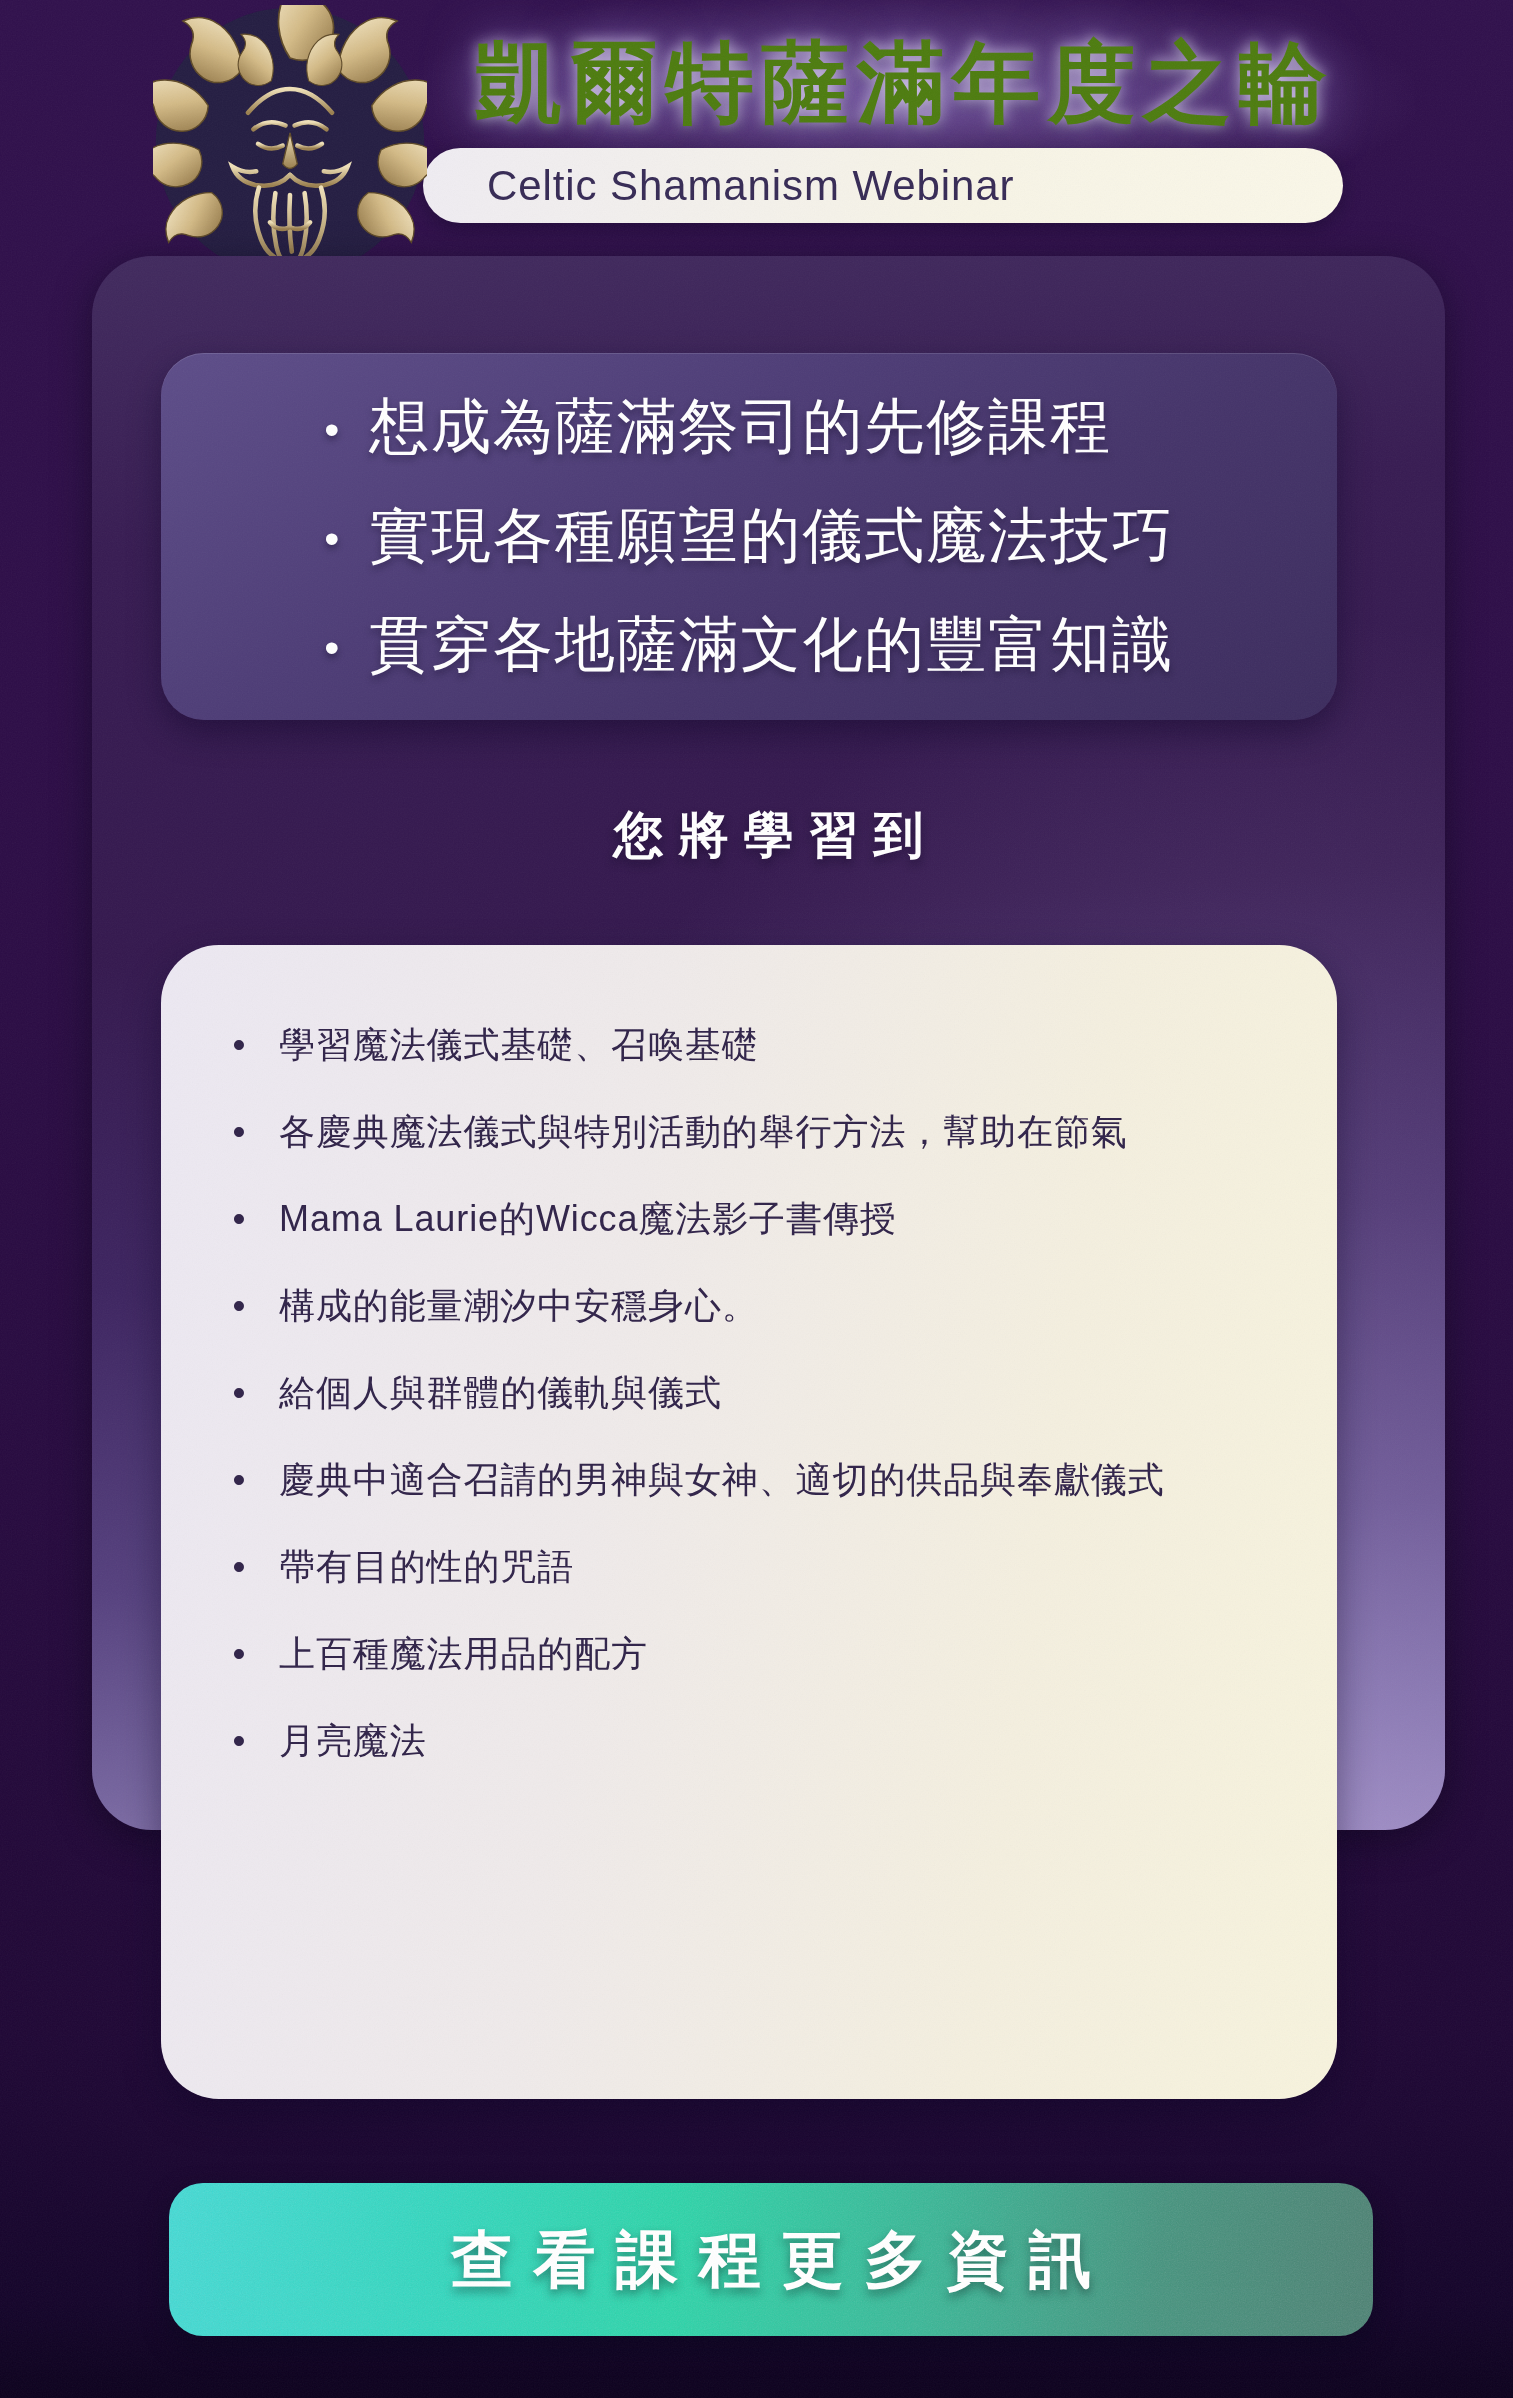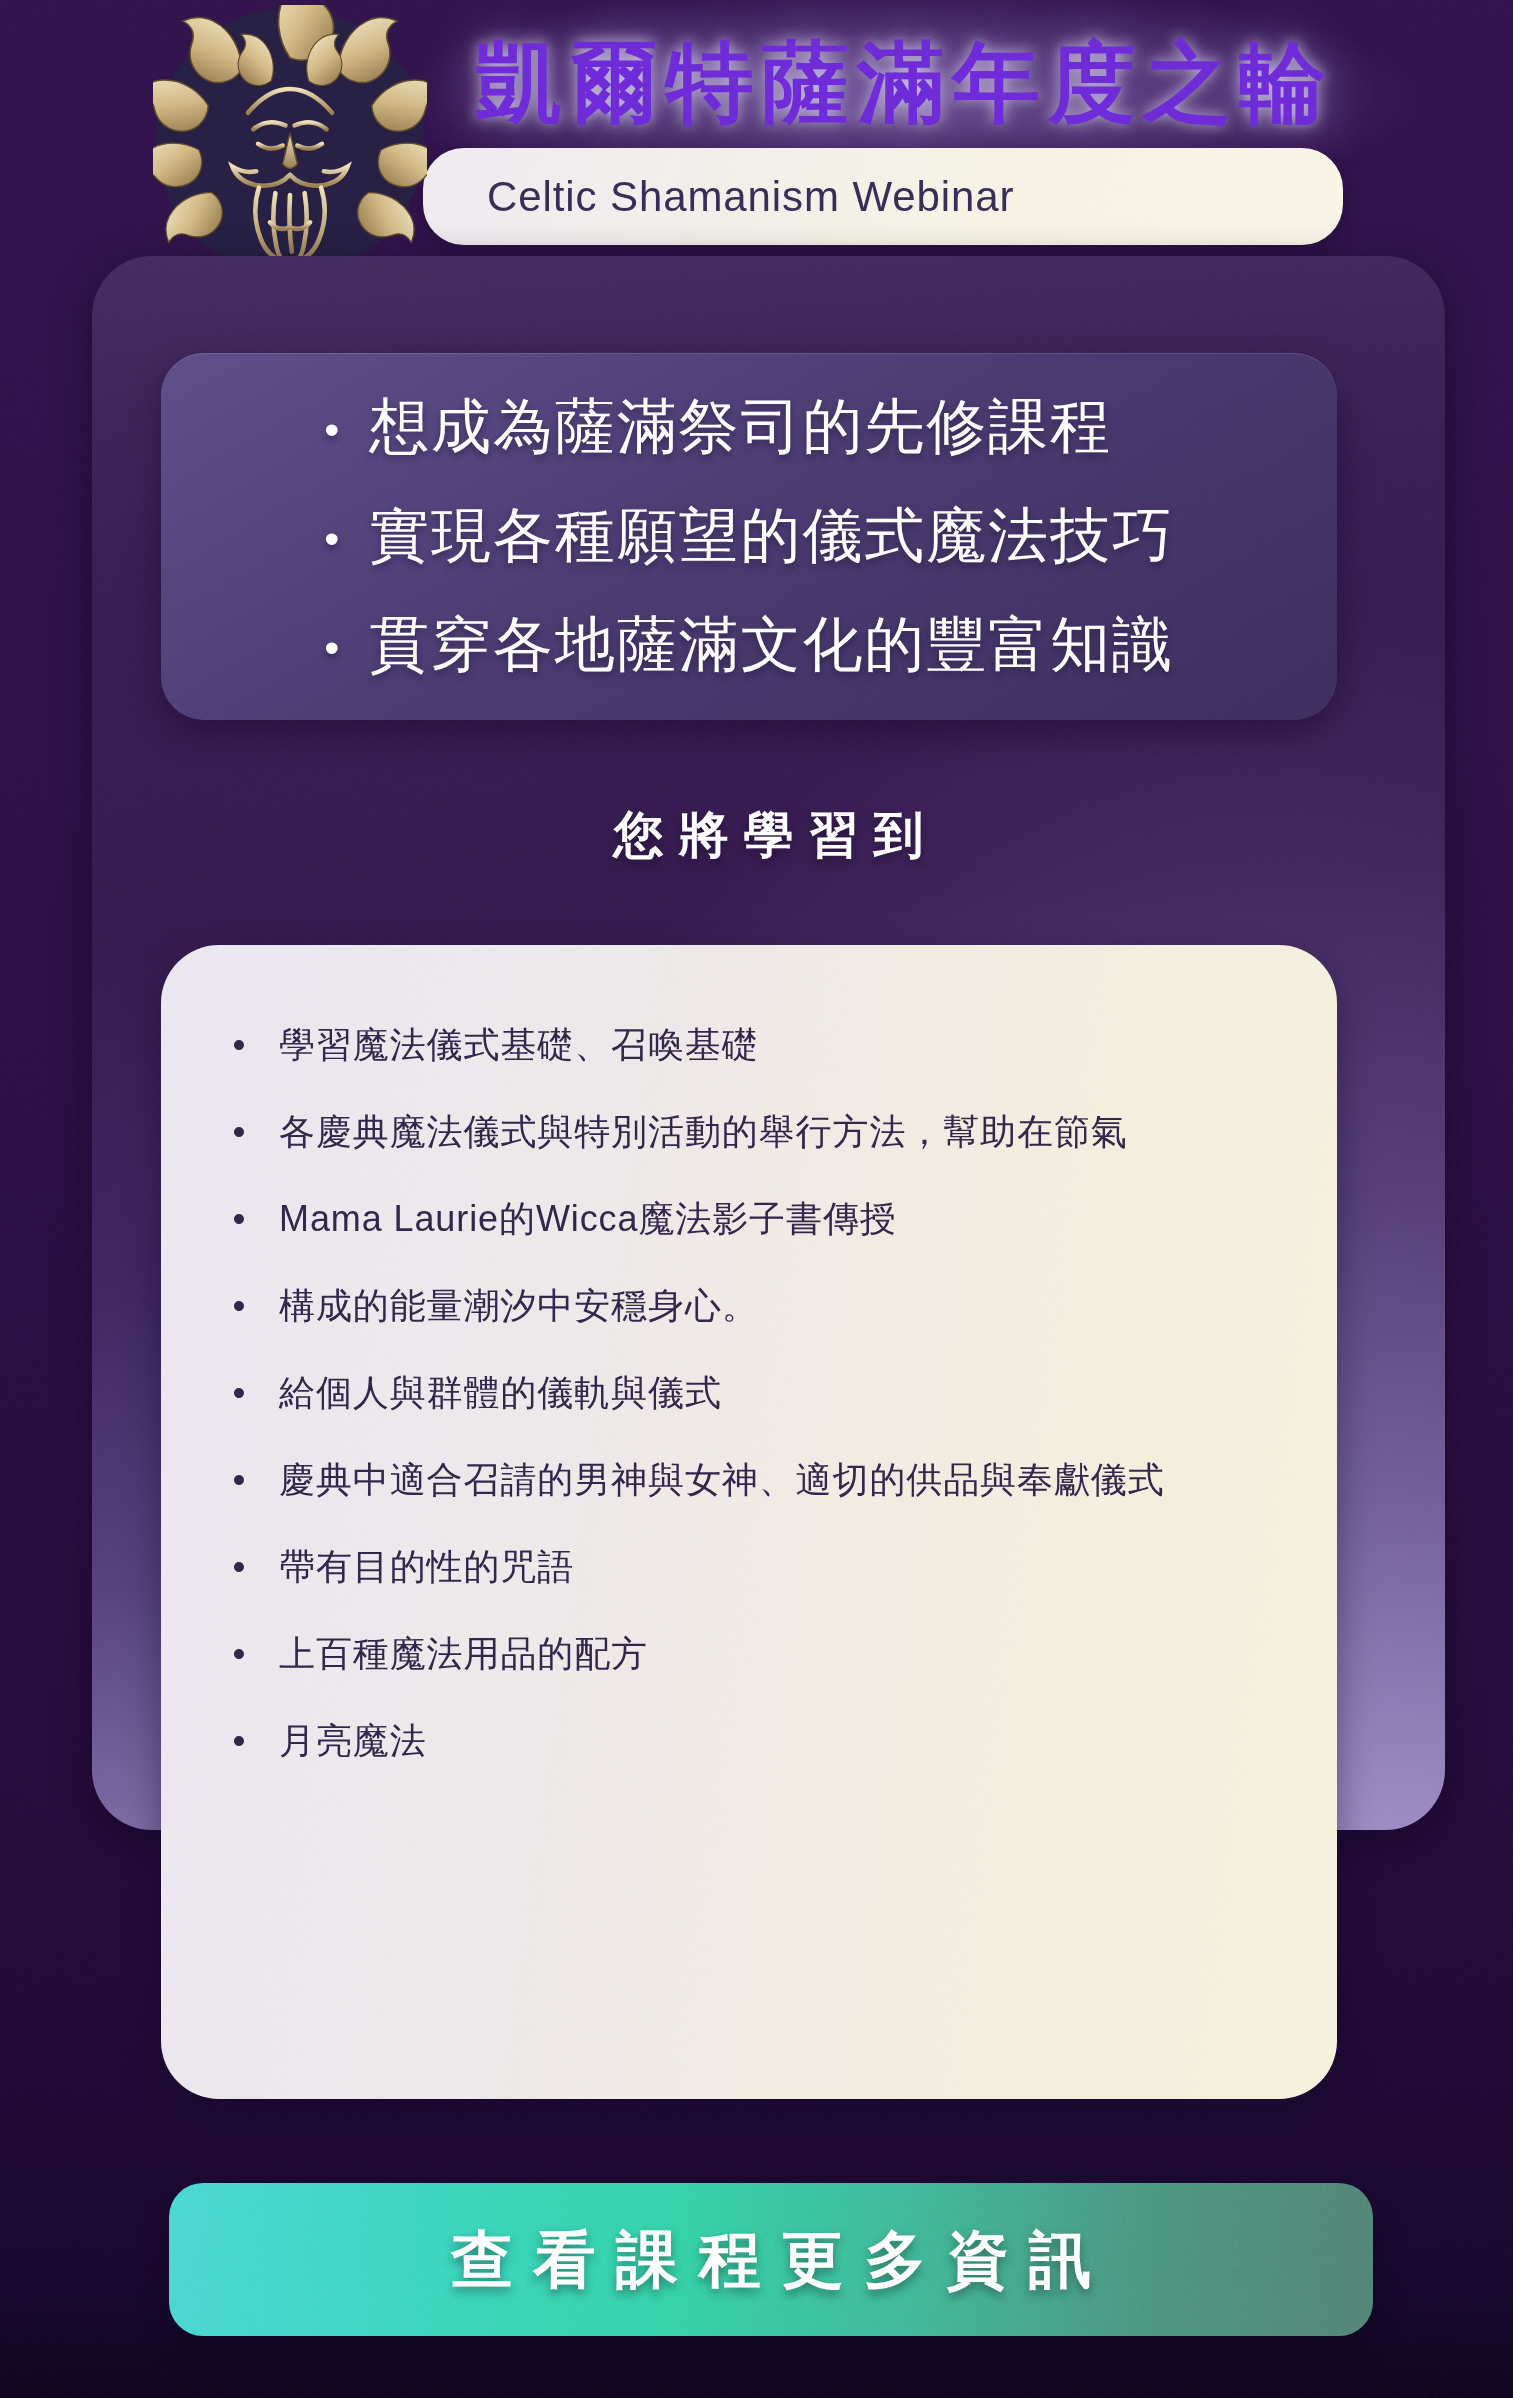--- a/index.html
+++ b/index.html
@@ -6,23 +6,23 @@
   body{
     width:1513px;height:2399px;position:relative;overflow:hidden;
     background:linear-gradient(180deg,#30104c 0%,#2d0d47 30%,#270a3f 62%,#1f0735 85%,#14042a 96%,#0c011d 100%);
     font-family:"Liberation Sans","DejaVu Sans",sans-serif;
   }
   
   .header{position:absolute;left:0;top:0;width:1513px;height:281px;}
   .title-glow{position:absolute;left:403px;top:-19px;width:1012px;height:215px;
     background:radial-gradient(ellipse at 50% 55%,rgba(196,170,255,.33) 0%,rgba(196,170,255,.12) 45%,rgba(196,170,255,0) 72%);}
   .page-title{position:absolute;left:450px;top:24px;width:909px;text-align:center;
-    color:#6d28d9;font-size:88px;font-weight:800;letter-spacing:7.5px;white-space:nowrap;
+    color:#4d7c0f;font-size:88px;font-weight:800;letter-spacing:7.5px;white-space:nowrap;
     text-shadow:0 0 15px rgba(235,225,255,.85),0 0 52px rgba(185,160,255,.55),0 5.6px 11.2px rgba(15,5,40,.55);}
-  .subtitle-pill{position:absolute;left:423px;top:148px;width:920px;height:97px;border-radius:41px;
+  .subtitle-pill{position:absolute;left:423px;top:148px;width:920px;height:75px;border-radius:41px;
     background:linear-gradient(100deg,#efecf2 0%,#f7f4e6 60%,#faf7e8 100%);
     display:flex;align-items:center;padding-left:64px;box-sizing:border-box;
     box-shadow:0 5.6px 17px rgba(10,2,30,.35);}
   .subtitle-pill span{color:#362a55;font-size:42px;letter-spacing:0.9px;}
   .logo{position:absolute;left:153px;top:4.7px;width:274px;height:274px;}
   
   .content-panel{position:absolute;left:92px;top:256px;width:1353px;height:1574px;border-radius:60px;
     background:
       radial-gradient(ellipse at 88% 102%,rgba(186,168,226,.42) 0%,rgba(186,168,226,0) 55%),
       linear-gradient(176deg,#412a5e 0%,#371b52 18%,#34184e 42%,#3d2460 62%,#55407e 80%,#74639d 92%,#8d7cb2 100%);

